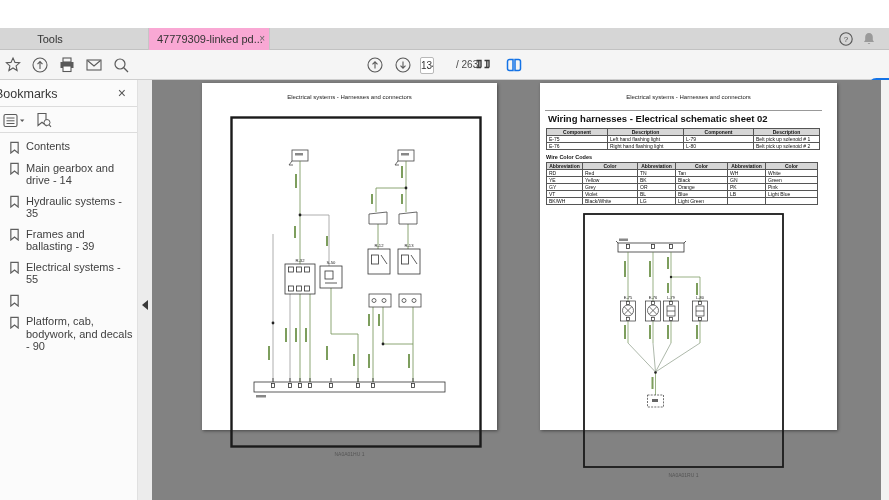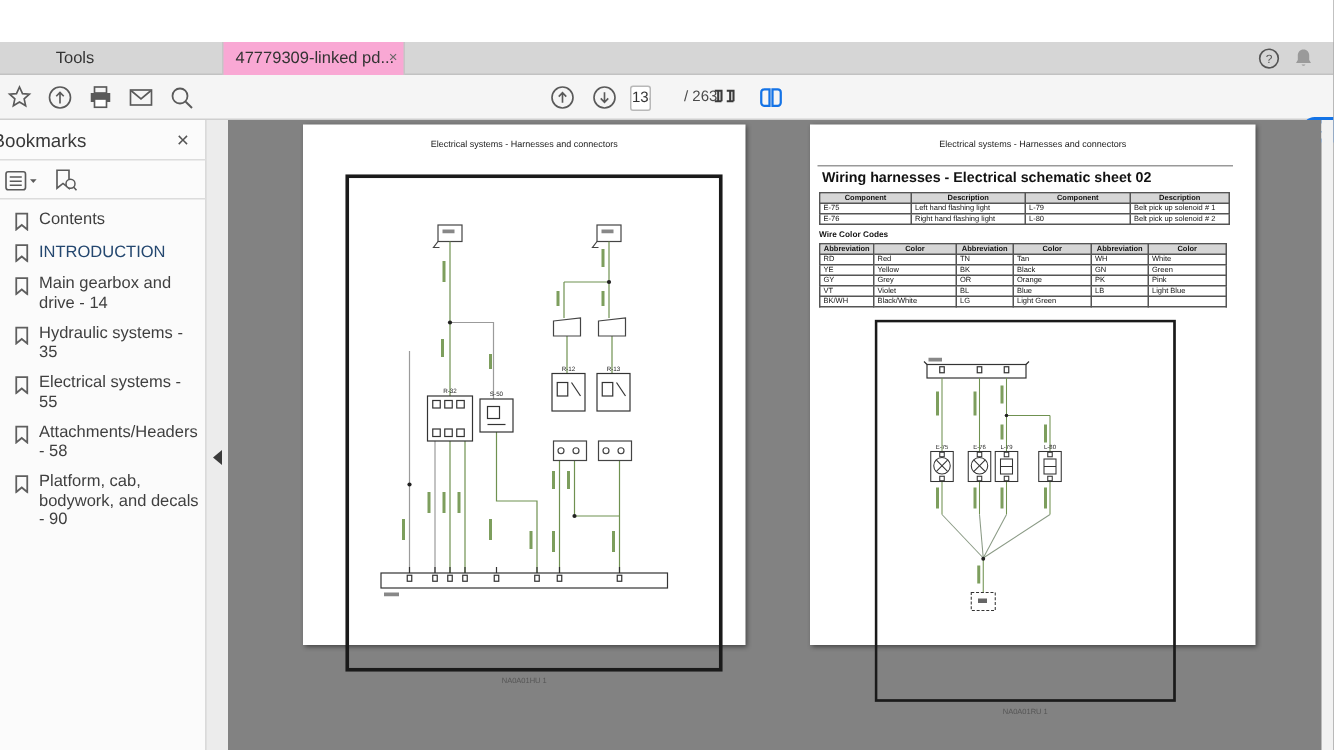--- a/index.html
+++ b/index.html
@@ -155,55 +155,54 @@
 
     <div class="bm-list">
 
         <div class="bm-item">
           <svg class="bm-ico" viewBox="0 0 12 14" style="width:11px;height:13px">
             <path d="M2 1.5h8v11.5L6 9.7l-4 3.3z" fill="none" stroke="#5f5f5f" stroke-width="1.3"></path>
           </svg>
           <span class="bm-label">Contents</span>
         </div>
 
-        <div class="bm-item selected">
-          <svg class="bm-ico" viewBox="0 0 12 14" style="width:11px;height:13px">
-            <path d="M2 1.5h8v11.5L6 9.7l-4 3.3z" fill="none" stroke="#5f5f5f" stroke-width="1.3"></path>
-          </svg>
-          <span class="bm-label">INTRODUCTION</span>
-        </div>
 
         <div class="bm-item">
           <svg class="bm-ico" viewBox="0 0 12 14" style="width:11px;height:13px">
             <path d="M2 1.5h8v11.5L6 9.7l-4 3.3z" fill="none" stroke="#5f5f5f" stroke-width="1.3"></path>
           </svg>
           <span class="bm-label">Main gearbox and drive - 14</span>
         </div>
 
         <div class="bm-item">
           <svg class="bm-ico" viewBox="0 0 12 14" style="width:11px;height:13px">
             <path d="M2 1.5h8v11.5L6 9.7l-4 3.3z" fill="none" stroke="#5f5f5f" stroke-width="1.3"></path>
           </svg>
           <span class="bm-label">Hydraulic systems - 35</span>
         </div>
 
+        <div class="bm-item">
+          <svg class="bm-ico" viewBox="0 0 12 14" style="width:11px;height:13px">
+            <path d="M2 1.5h8v11.5L6 9.7l-4 3.3z" fill="none" stroke="#5f5f5f" stroke-width="1.3"></path>
+          </svg>
+          <span class="bm-label">Frames and ballasting - 39</span>
+        </div>
 
 
         <div class="bm-item">
           <svg class="bm-ico" viewBox="0 0 12 14" style="width:11px;height:13px">
             <path d="M2 1.5h8v11.5L6 9.7l-4 3.3z" fill="none" stroke="#5f5f5f" stroke-width="1.3"></path>
           </svg>
           <span class="bm-label">Electrical systems - 55</span>
         </div>
 
         <div class="bm-item">
           <svg class="bm-ico" viewBox="0 0 12 14" style="width:11px;height:13px">
             <path d="M2 1.5h8v11.5L6 9.7l-4 3.3z" fill="none" stroke="#5f5f5f" stroke-width="1.3"></path>
           </svg>
-          <span class="bm-label">Attachments/Headers - 58</span>
         </div>
 
         <div class="bm-item">
           <svg class="bm-ico" viewBox="0 0 12 14" style="width:11px;height:13px">
             <path d="M2 1.5h8v11.5L6 9.7l-4 3.3z" fill="none" stroke="#5f5f5f" stroke-width="1.3"></path>
           </svg>
           <span class="bm-label">Platform, cab, bodywork, and decals - 90</span>
         </div>
       </div>
   </div>

